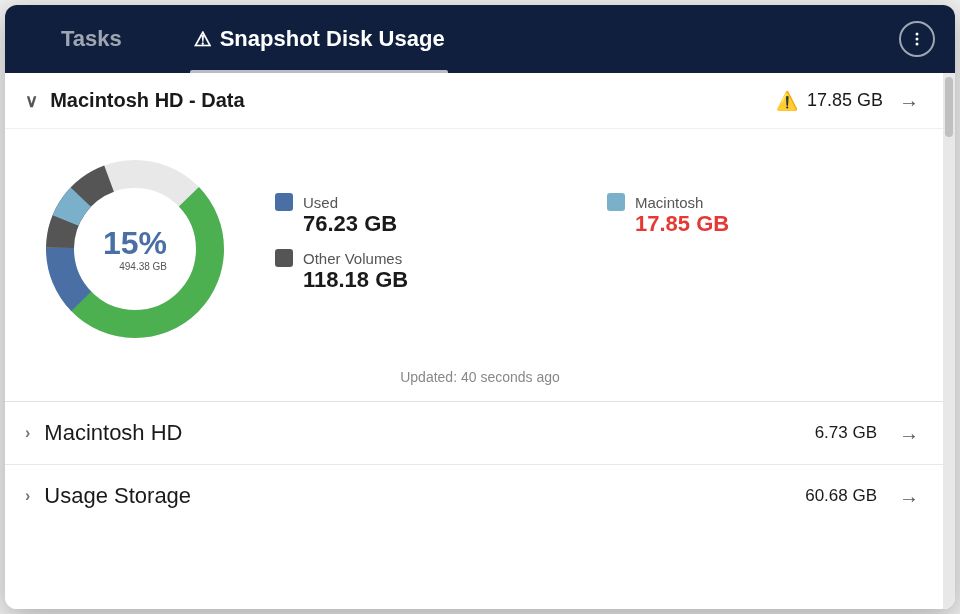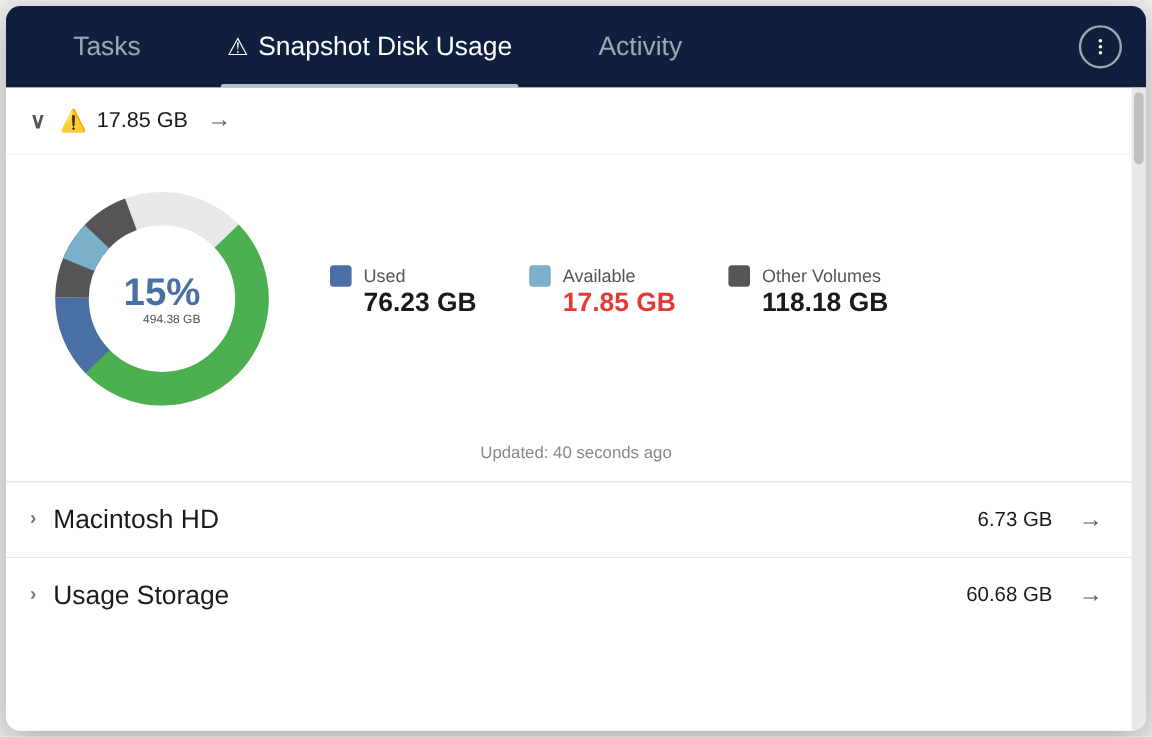--- a/index.html
+++ b/index.html
@@ -56,21 +56,21 @@
       display: flex;
       align-items: center;
       gap: 0;
       width: 100%;
       height: 100%;
     }
 
     .nav-tab {
       color: rgba(255,255,255,0.6);
       font-size: 22px;
-      font-weight: 400;
+      font-weight: 700;
       padding: 0 36px;
       height: 100%;
       display: flex;
       align-items: center;
       cursor: pointer;
       position: relative;
       white-space: nowrap;
     }
 
     .nav-tab.active {
@@ -209,21 +209,21 @@
       font-size: 10px;
       color: #555;
       font-weight: 500;
     }
 
     
     .disk-legend {
       flex: 1;
       padding-left: 40px;
       display: grid;
-      grid-template-columns: 1fr 1fr 1fr 1fr;
+      grid-template-columns: 1fr 1fr;
       gap: 0 20px;
     }
 
     .legend-item {
       display: flex;
       flex-direction: column;
       margin-bottom: 12px;
     }
 
     .legend-row {
@@ -307,40 +307,38 @@
 <div class="app-window">
 
   <div class="header">
     <div class="nav-tabs">
       <div class="nav-tab">
         <span>Tasks</span>
       </div>
       <div class="nav-tab active">
         <span class="warning-icon">⚠</span>
         <span>Snapshot Disk Usage</span>
-      </div>
-      <div class="nav-tab">
-        <span>Activity</span>
       </div>
     </div>
     <div class="header-menu-btn">
       <svg width="18" height="18" viewBox="0 0 18 18" fill="none">
         <circle cx="9" cy="9" r="1.5" fill="white"></circle>
         <circle cx="9" cy="4" r="1.5" fill="white"></circle>
         <circle cx="9" cy="14" r="1.5" fill="white"></circle>
       </svg>
     </div>
   </div>
 
   <div class="content">
     <div class="main-content">
 
       <div class="disk-section">
         <div class="disk-header">
           <span class="chevron-icon">∨</span>
+          <span class="disk-name">Macintosh HD - Data</span>
           <div class="disk-size-warning">
             <span class="warning-badge">⚠️</span>
             <span class="disk-size">17.85 GB</span>
             <span class="arrow-icon">→</span>
           </div>
         </div>
 
         <div class="disk-detail">
 
           <div class="donut-container">
@@ -367,21 +365,21 @@
               <div class="legend-row">
                 <div class="legend-dot" style="background:#4a6fa5"></div>
                 <span class="legend-label">Used</span>
               </div>
               <div class="legend-value">76.23 GB</div>
             </div>
 
             <div class="legend-item">
               <div class="legend-row">
                 <div class="legend-dot" style="background:#7ab0c9"></div>
-                <span class="legend-label">Available</span>
+                <span class="legend-label">Macintosh</span>
               </div>
               <div class="legend-value warning-red">17.85 GB</div>
             </div>
 
             <div class="legend-item">
               <div class="legend-row">
                 <div class="legend-dot" style="background:#555555"></div>
                 <span class="legend-label">Other Volumes</span>
               </div>
               <div class="legend-value">118.18 GB</div>

